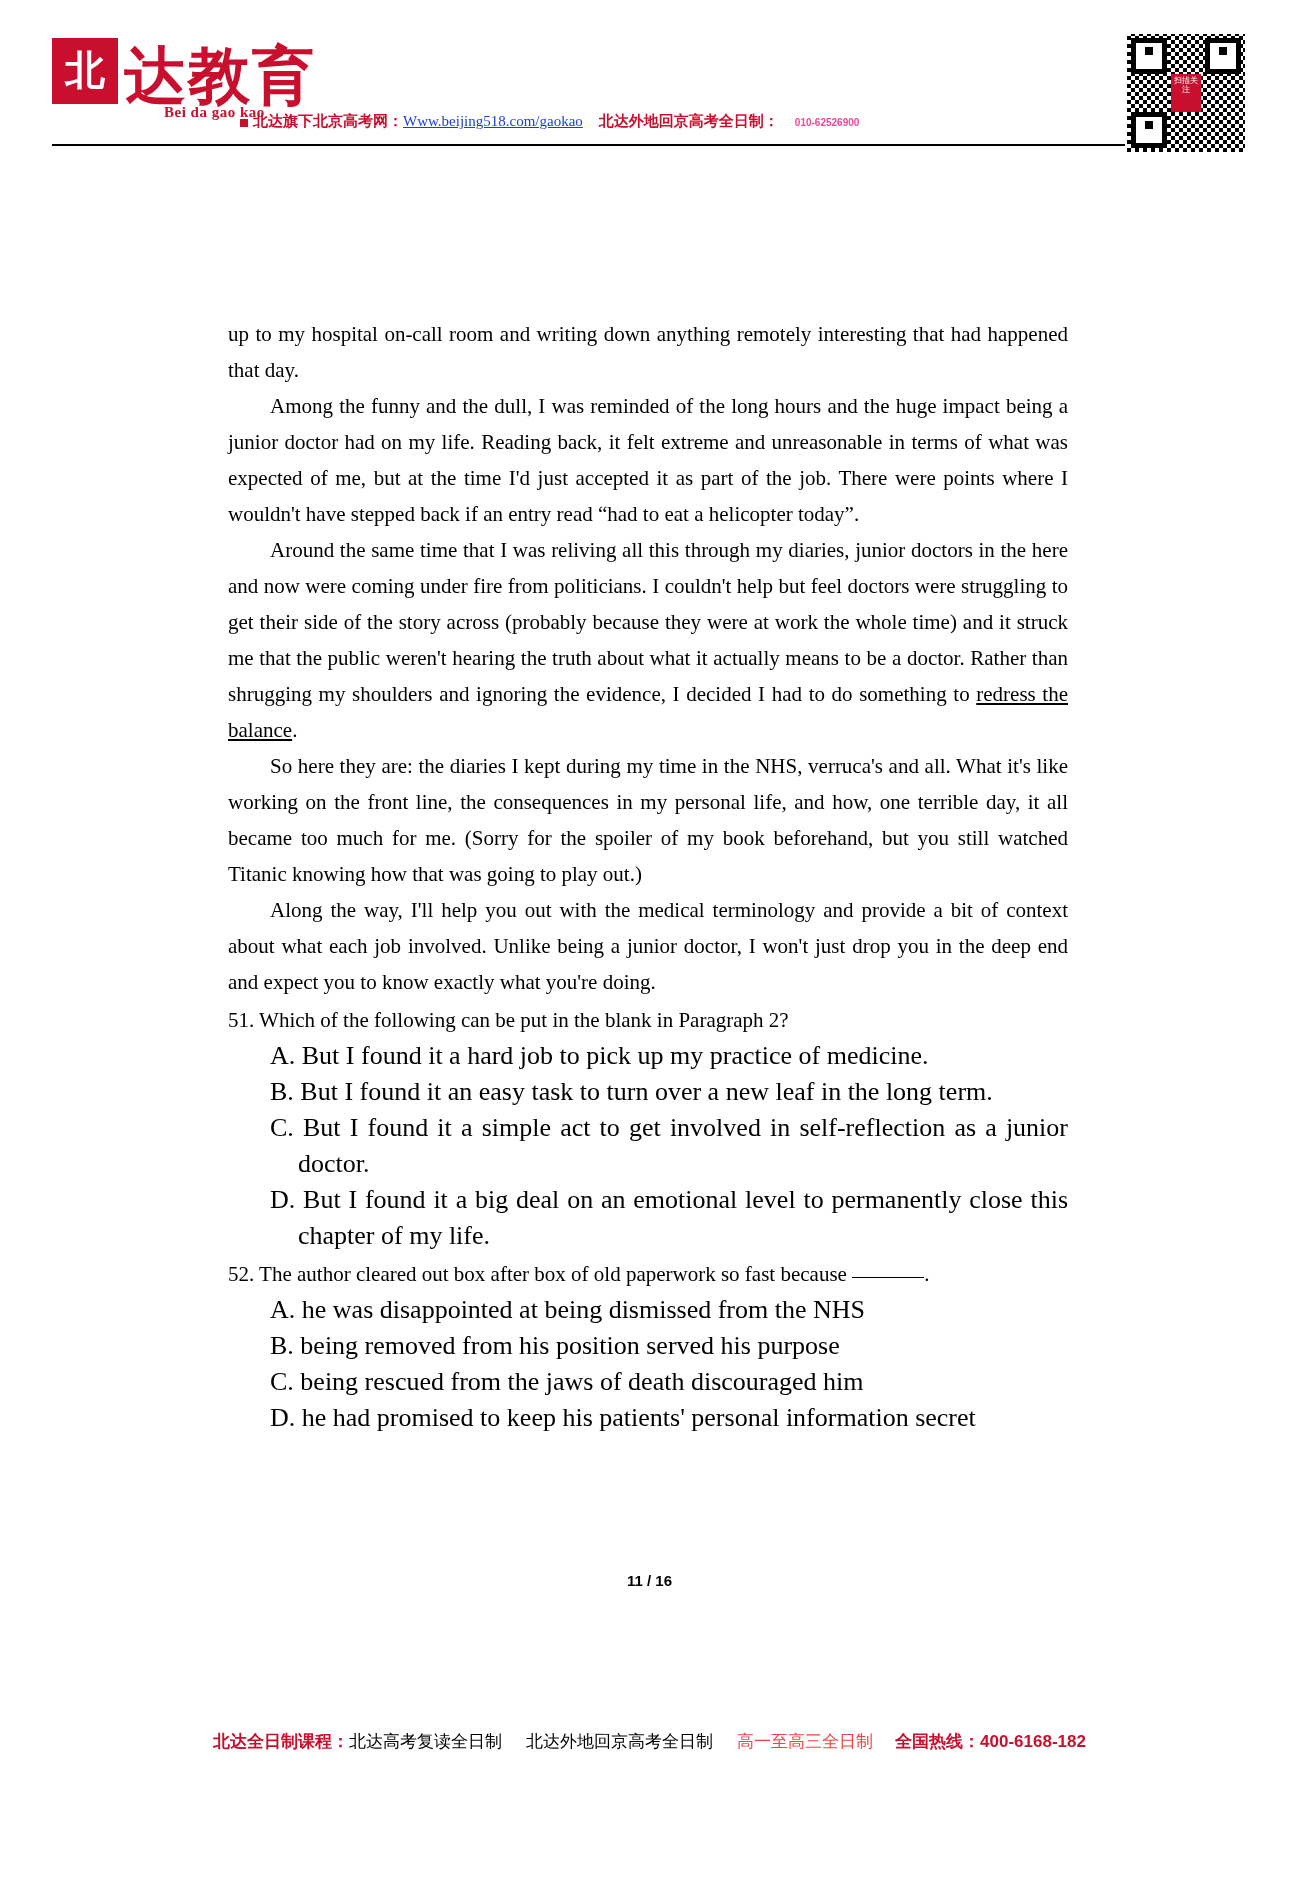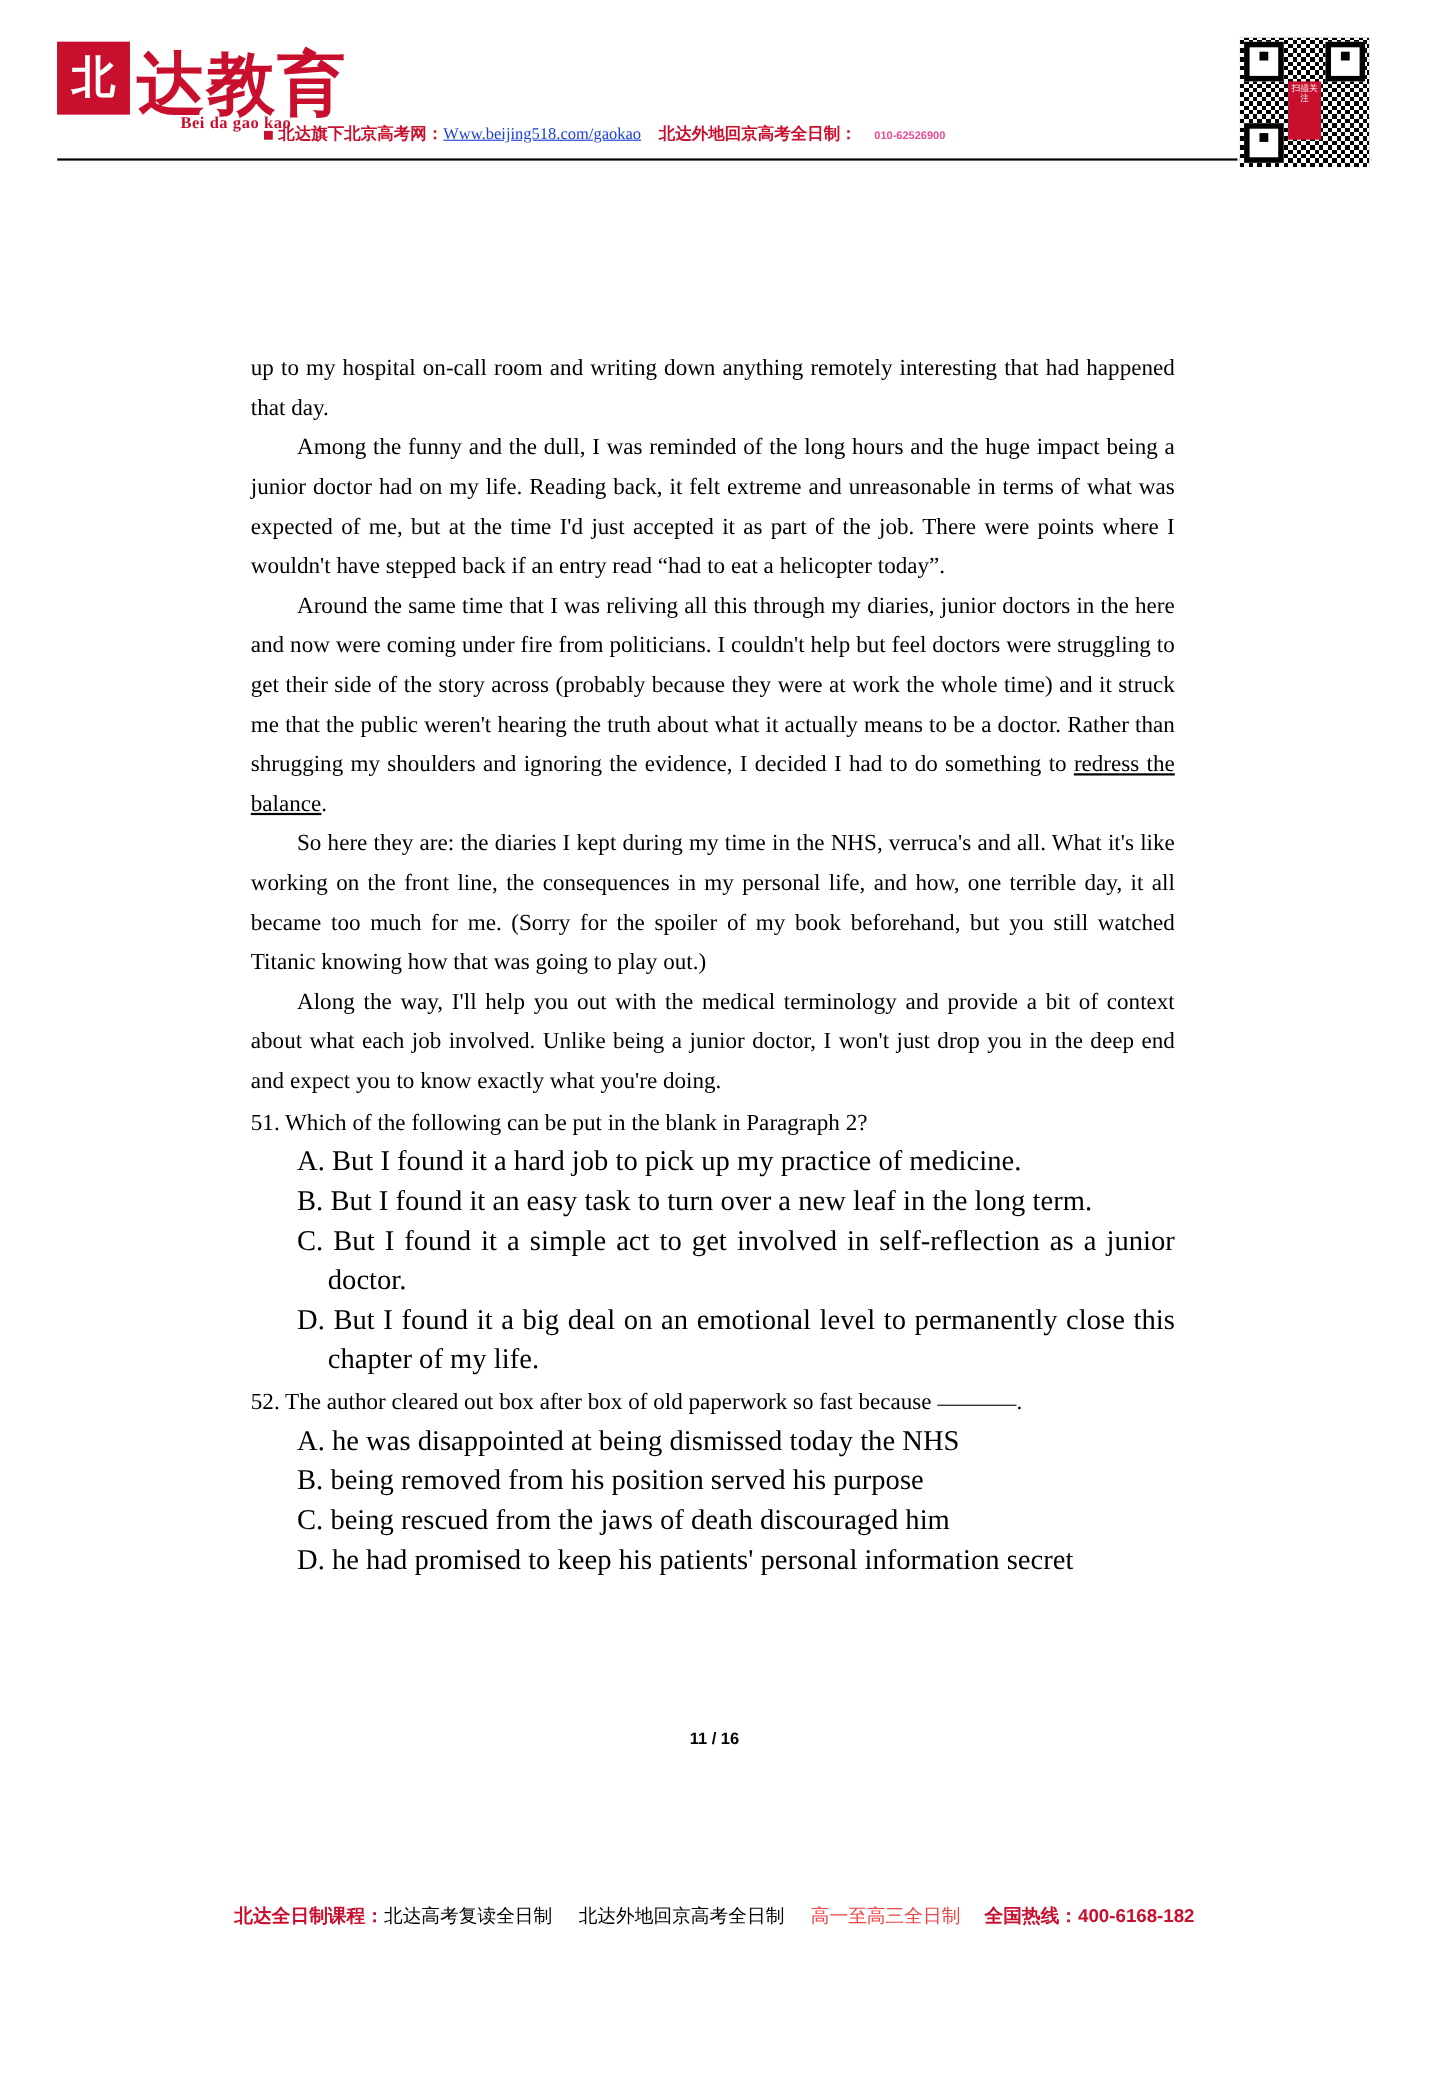--- a/index.html
+++ b/index.html
@@ -127,21 +127,21 @@
       repeating-linear-gradient(90deg, #000 0 4px, #fff 4px 8px),
       repeating-linear-gradient(0deg, #000 0 4px, #fff 4px 8px);
     background-blend-mode: difference;
     border: 2px solid #ffffff;
   }
   .qr-inner {
     position: absolute;
     left: 44px;
     top: 40px;
     width: 30px;
-    height: 53px;
+    height: 38px;
     background: #c8102e;
     color: #fff;
     font-size: 8px;
     line-height: 9px;
     text-align: center;
     padding-top: 2px;
     box-sizing: border-box;
   }
   .qr-eye {
     position: absolute;
@@ -293,21 +293,21 @@
   <div class="q-block">
     <p class="q-stem">51. Which of the following can be put in the blank in Paragraph 2?</p>
     <p class="opt">A. But I found it a hard job to pick up my practice of medicine.</p>
     <p class="opt">B. But I found it an easy task to turn over a new leaf in the long term.</p>
     <p class="opt hang">C. But I found it a simple act to get involved in self-reflection as a junior doctor.</p>
     <p class="opt hang">D. But I found it a big deal on an emotional level to permanently close this chapter of my life.</p>
   </div>
 
   <div class="q-block">
     <p class="q-stem"><span>52. The author cleared out box after box of old paperwork so fast because</span> <span class="blank-line"></span><span>.</span></p>
-    <p class="opt">A. he was disappointed at being dismissed today the NHS</p>
+    <p class="opt">A. he was disappointed at being dismissed from the NHS</p>
     <p class="opt">B. being removed from his position served his purpose</p>
     <p class="opt">C. being rescued from the jaws of death discouraged him</p>
     <p class="opt">D. he had promised to keep his patients' personal information secret</p>
   </div>
 </div>
 
 <div class="page-num">11 / 16</div>
 
 <div class="footer">
   <span class="f-red">北达全日制课程：</span><span class="f-black">北达高考复读全日制</span><span class="sp"></span><span class="f-black">北达外地回京高考全日制</span><span class="sp"></span><span class="f-green">高一至高三全日制</span><span class="f-hot">全国热线：</span><span class="f-num">400-6168-182</span>

